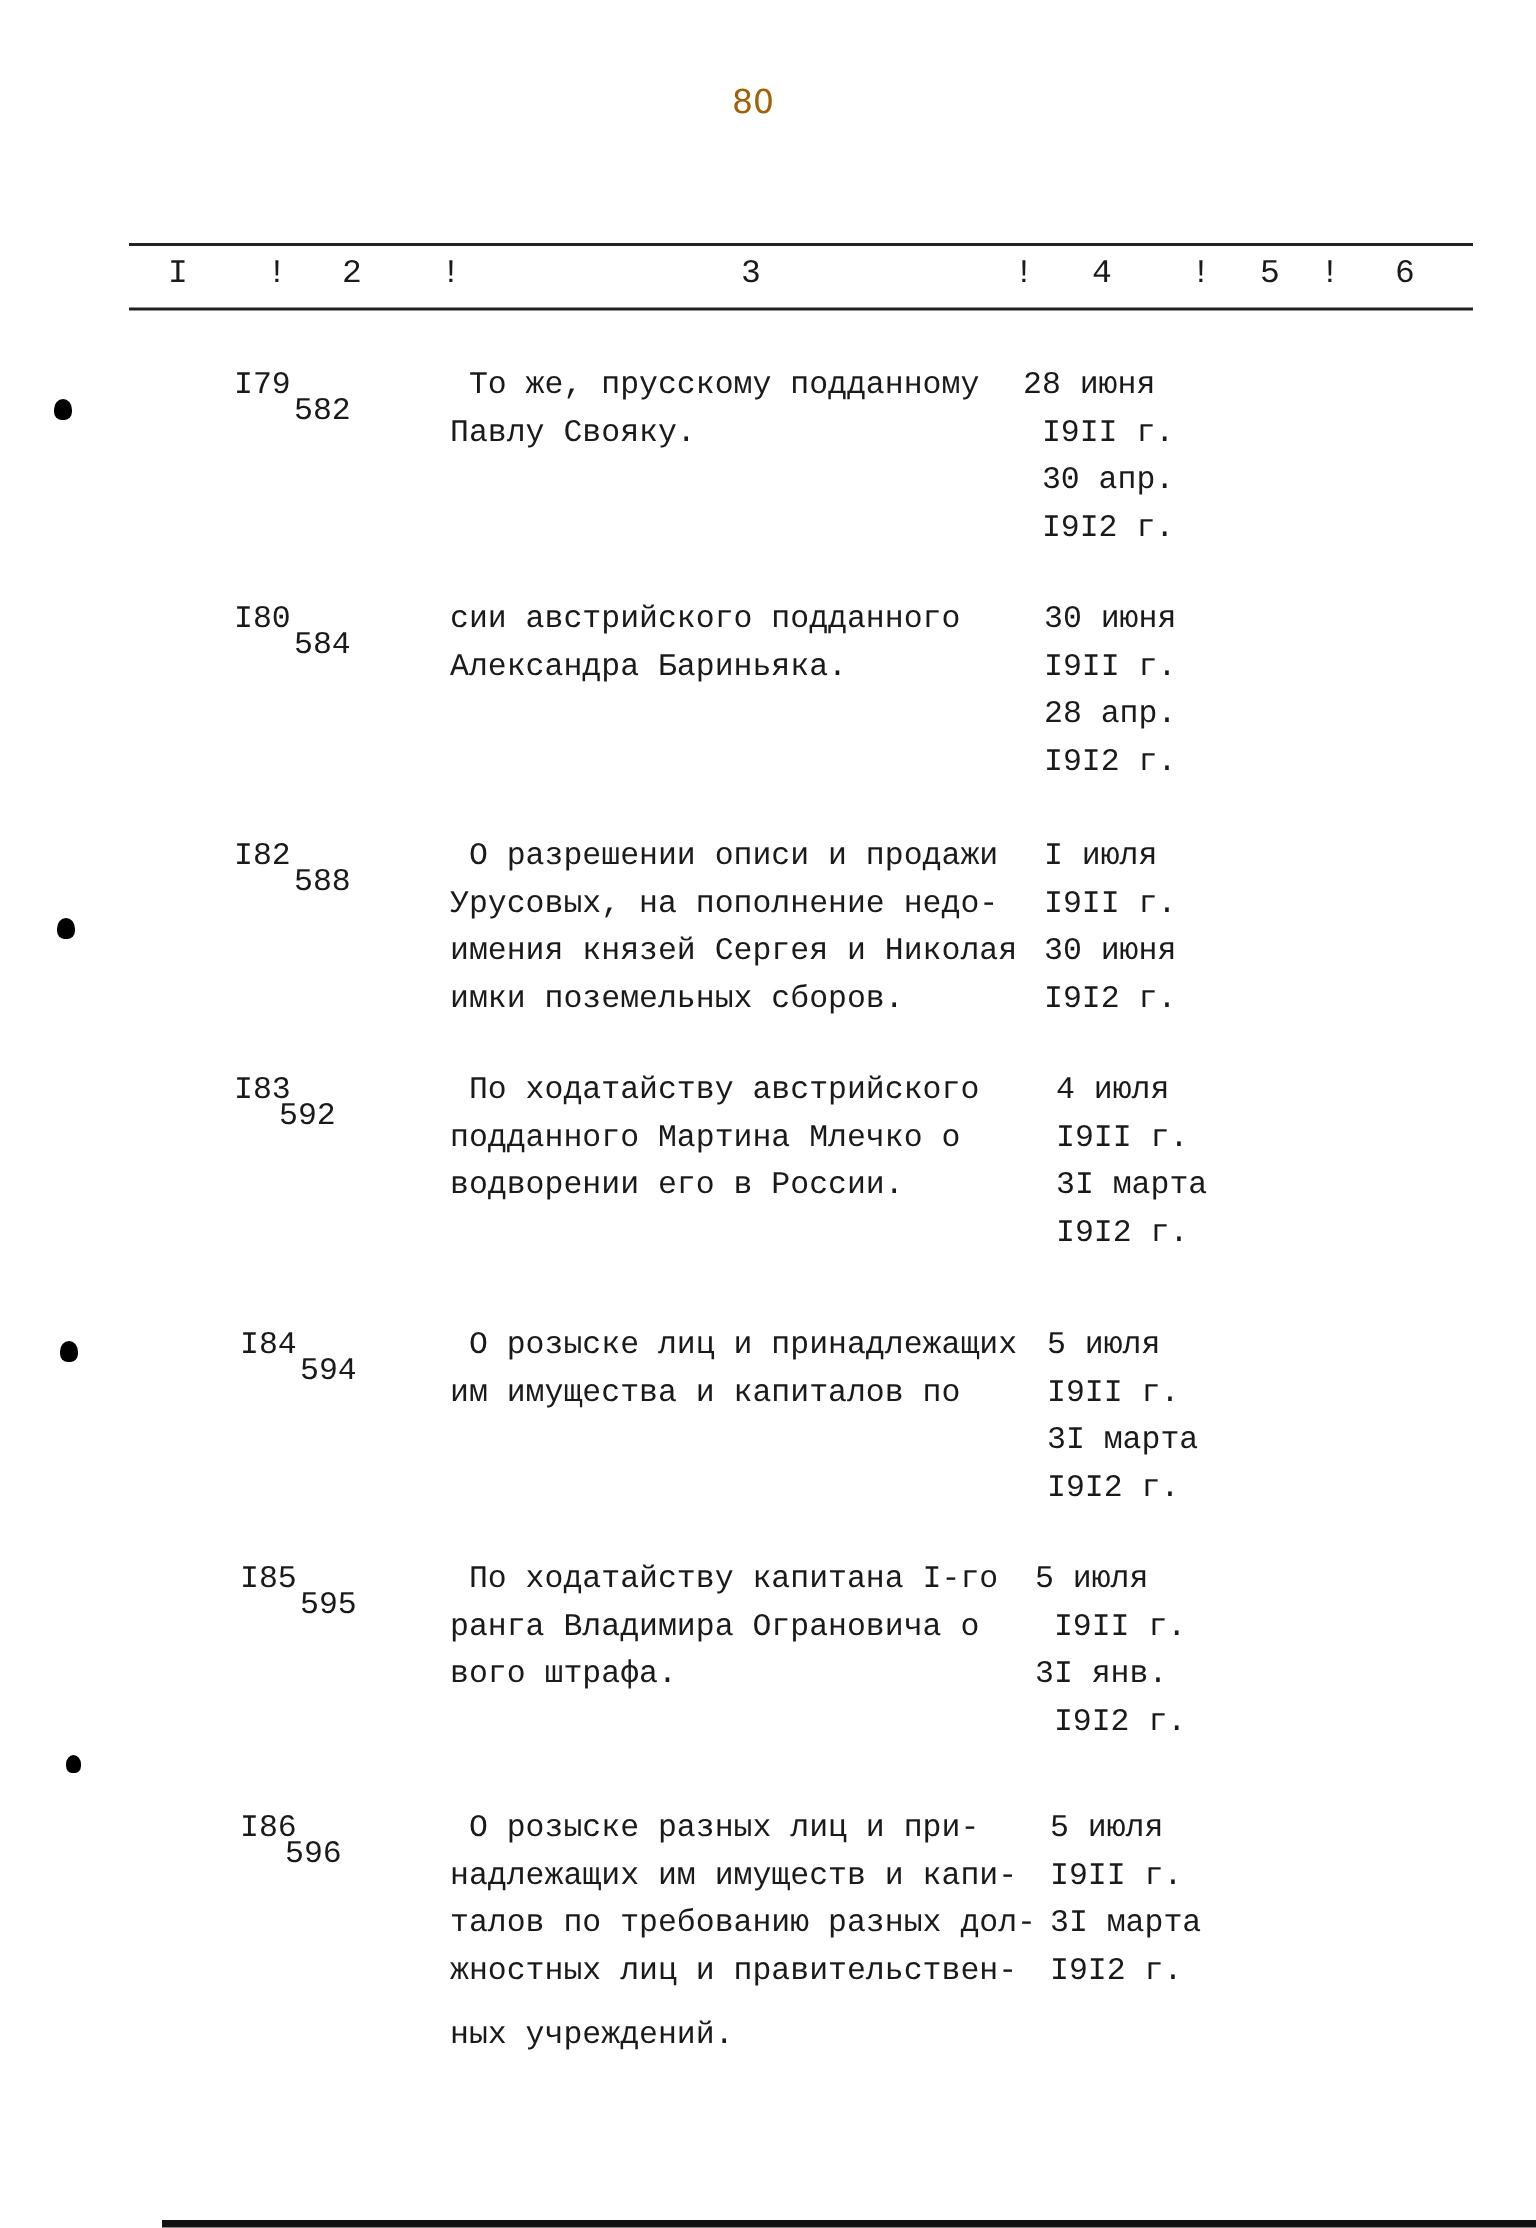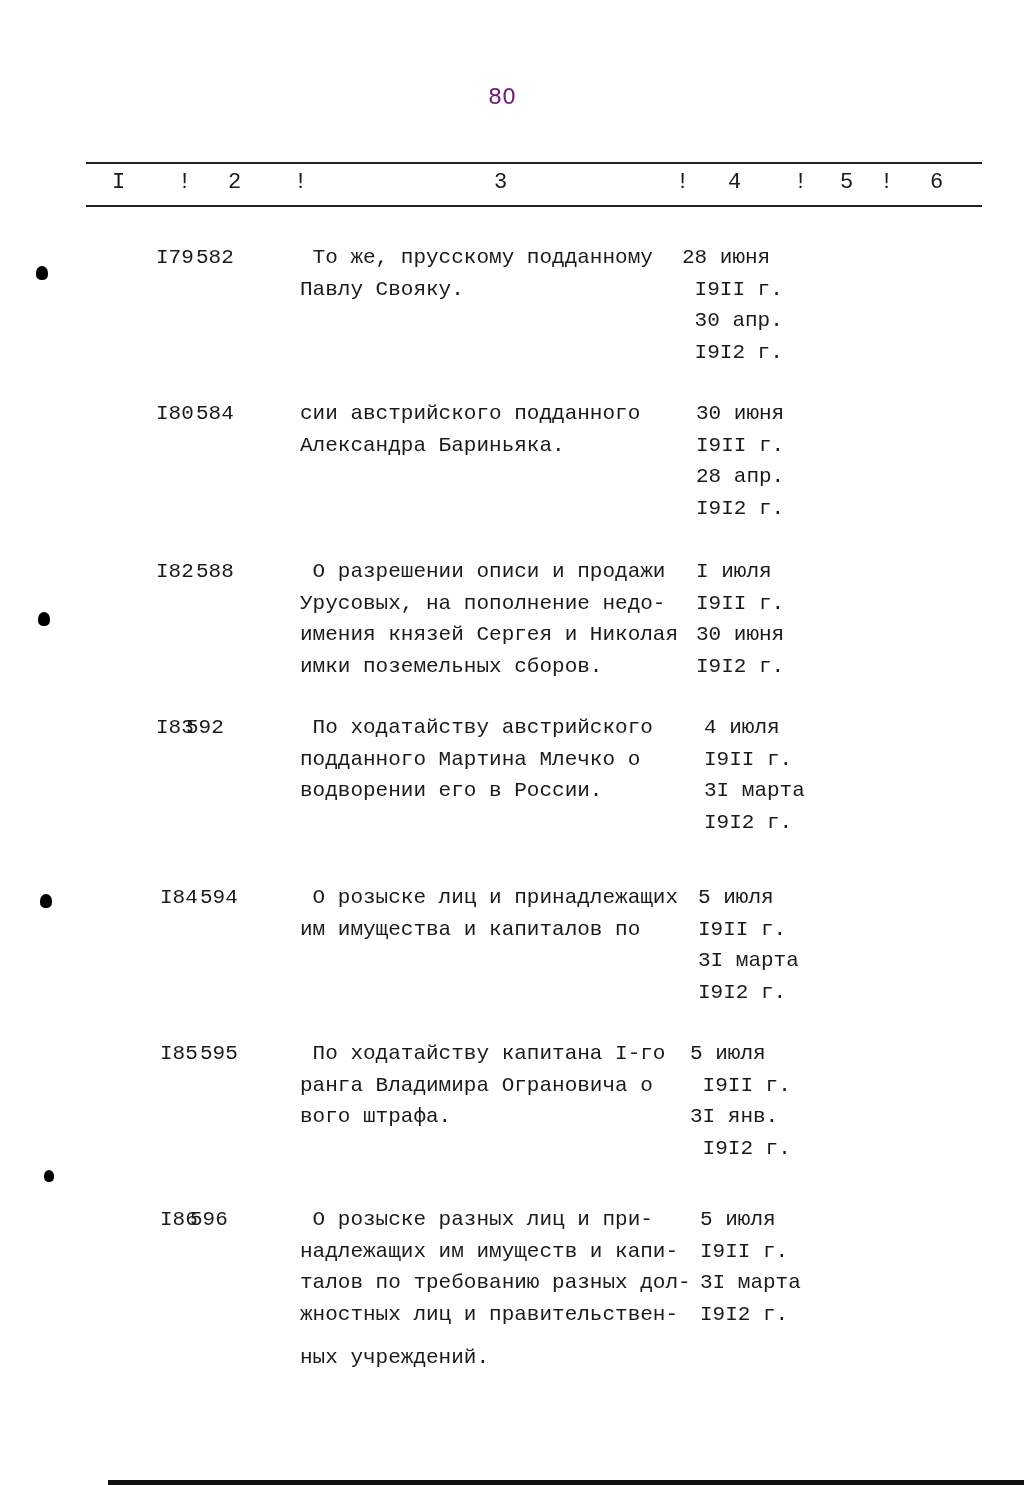--- a/index.html
+++ b/index.html
@@ -3,31 +3,31 @@
 <meta charset="utf-8">
 <style>
   html, body { margin: 0; padding: 0; background: #ffffff; }
   body {
     width: 1024px; height: 1485px; position: relative; overflow: hidden;
     font-family: "Liberation Mono", "DejaVu Sans Mono", monospace;
     color: #1a1a1a;
   }
   .page-number {
     position: absolute; top: 56px; left: 0; width: 1004px; text-align: center;
-    font-family: "DejaVu Sans", sans-serif; font-size: 22px; color: #701a75; margin-top: 28px;
+    font-family: "DejaVu Sans", sans-serif; font-size: 22px; color: #a16207;
   }
   .rule { position: absolute; left: 86px; width: 896px; background: #222; }
   .rule.top { top: 162px; height: 2px; }
   .rule.mid { top: 205px; height: 2px; }
   .rule.bottom { top: 1480px; left: 108px; width: 916px; height: 5px; background: #111; }
   .header-row { position: absolute; top: 170px; left: 0; width: 1024px; height: 28px; font-size: 22px; }
   .header-row span { position: absolute; top: 0; }
   .entry { position: absolute; left: 0; width: 1024px; font-size: 21px; line-height: 31.5px; }
   .entry .c1 { position: absolute; left: 108px; top: 0; margin-left: 48px; }
-  .entry .c2 { position: absolute; left: 196px; top: 0; }
+  .entry .c2 { position: absolute; left: 196px; top: 17px; }
   .entry .c3 { position: absolute; left: 300px; top: 0; width: 390px; }
   .entry .c3 div { white-space: pre; }
   .entry .c4 { position: absolute; left: 682px; top: 0; width: 130px; }
   .entry .c4 div { white-space: pre; }
   .mark {
     position: absolute; width: 12px; height: 14px; background: #000;
     border-radius: 50% 50% 40% 40%;
   }
 </style>
 </head>

